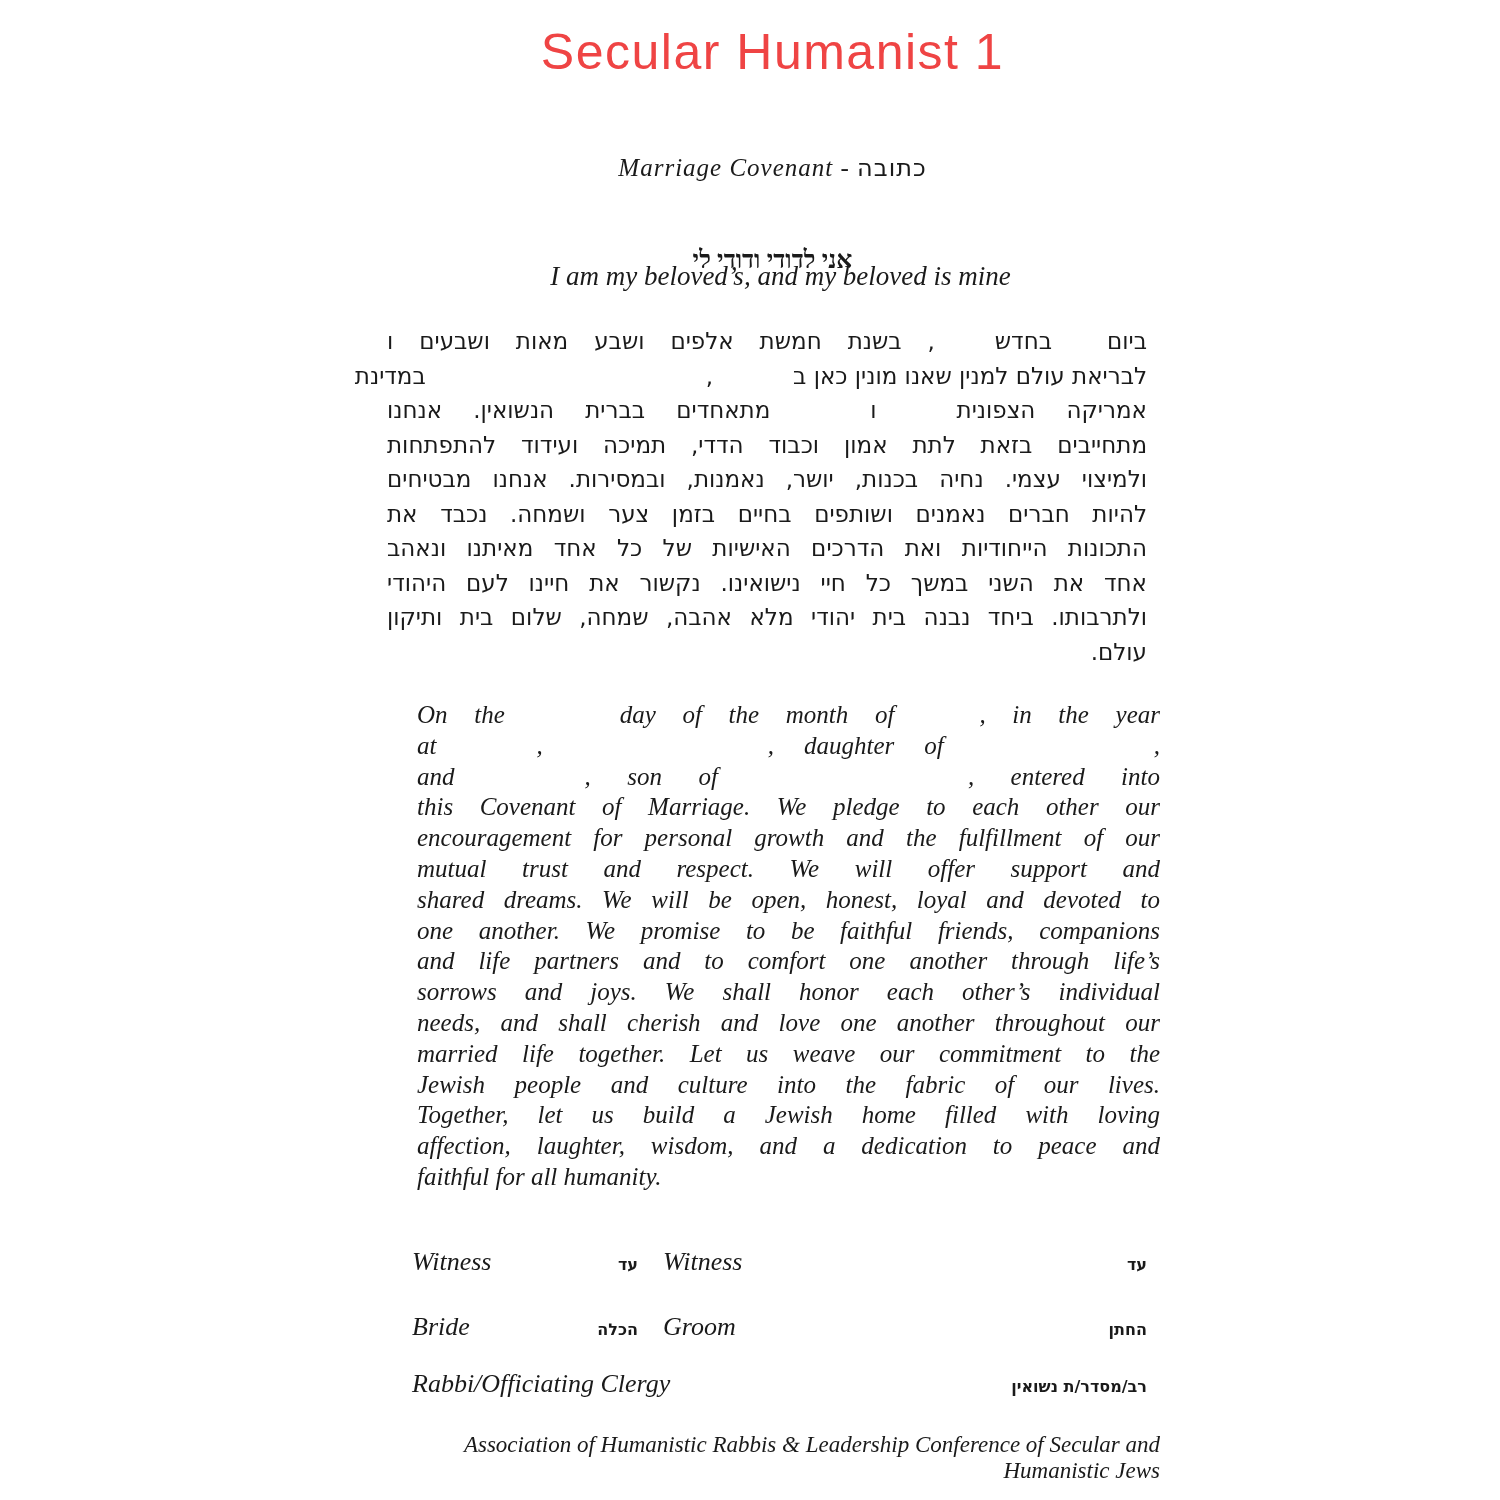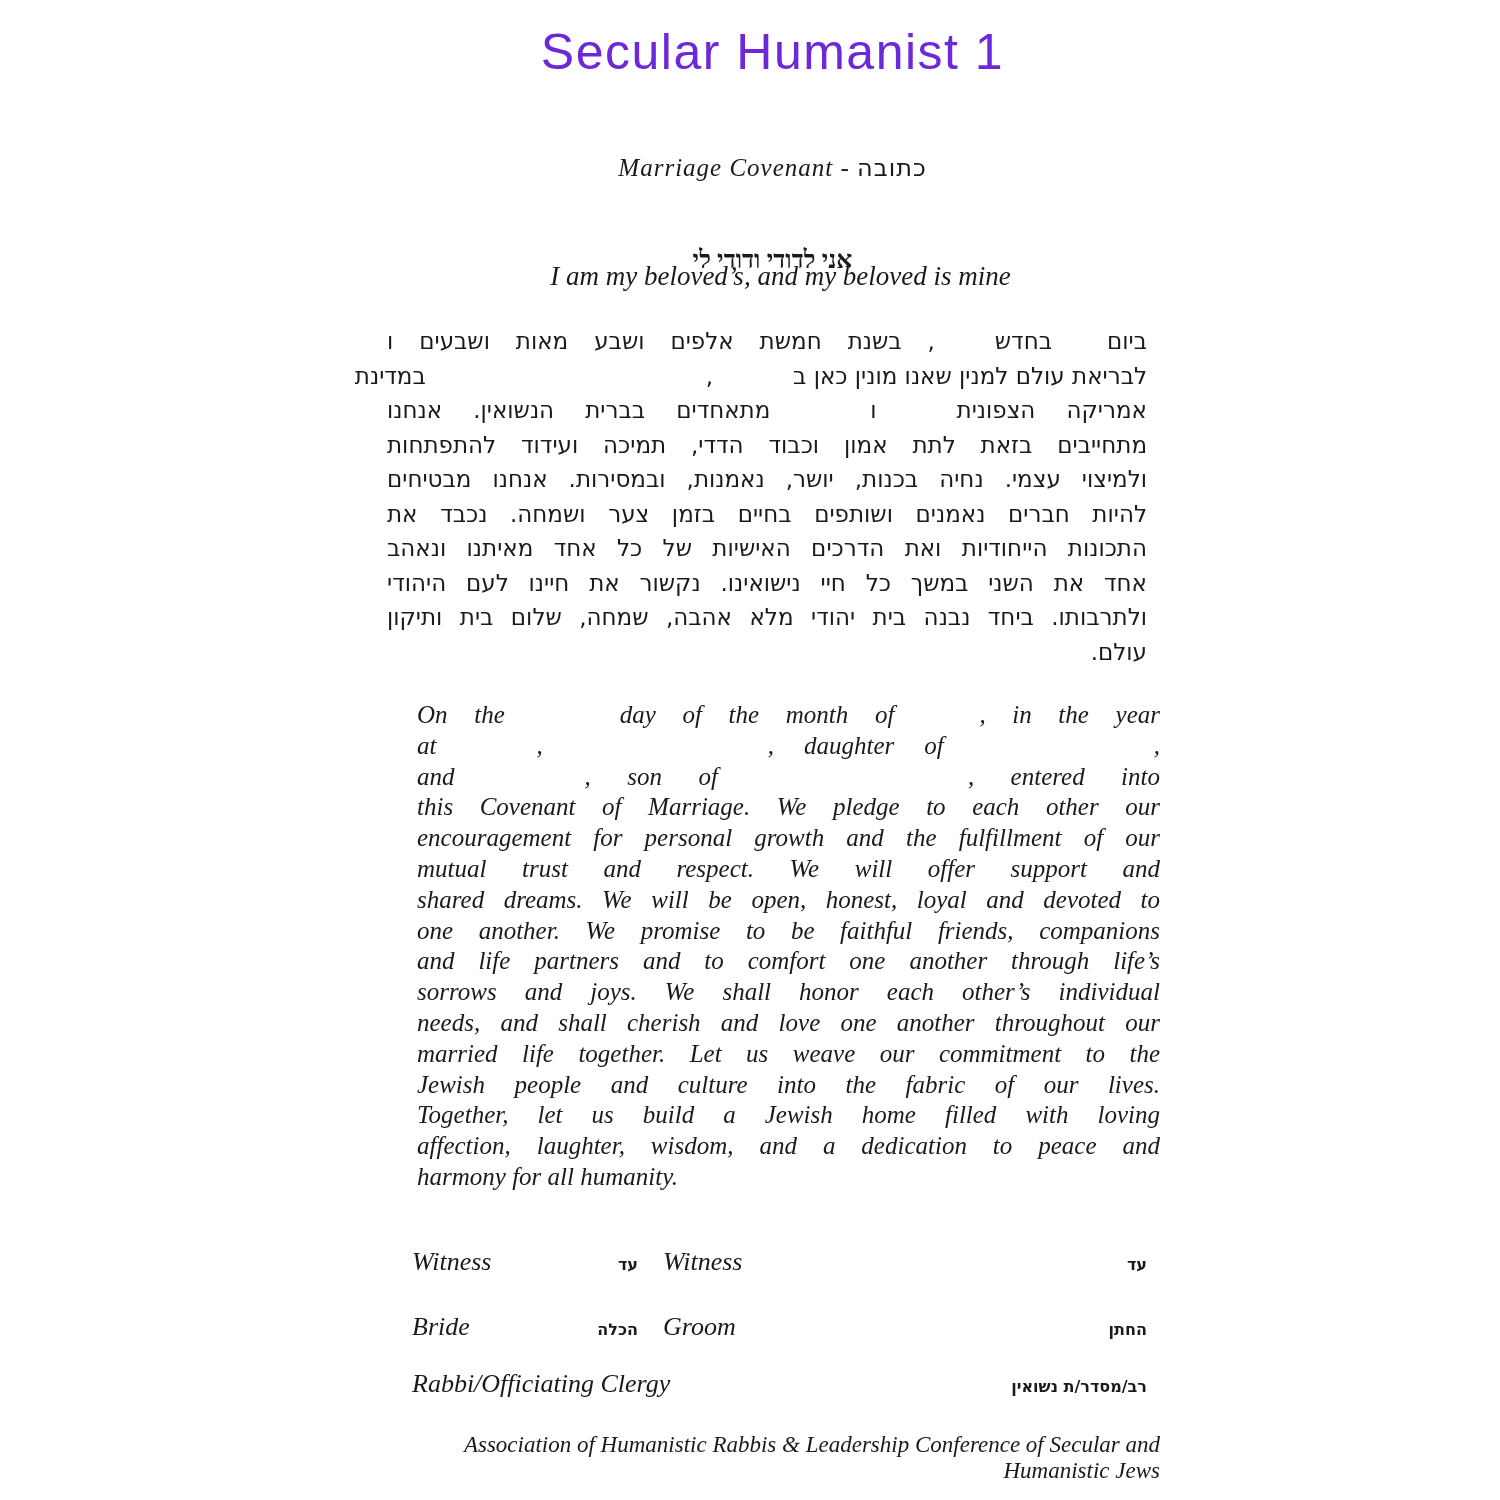--- a/index.html
+++ b/index.html
@@ -1,21 +1,21 @@
 <!DOCTYPE html>
 <html><head>
 <meta charset="utf-8">
 <style>
   html,body{margin:0;padding:0;background:#ffffff;}
   .page{position:relative;width:1500px;height:1500px;background:#ffffff;color:#1a1a1a;overflow:hidden;}
   .content{position:absolute;left:385px;top:0;width:775px;height:1500px;}
 
   .title{position:absolute;top:24px;left:0;width:100%;text-align:center;
          font-family:"Liberation Sans",sans-serif;font-size:50px;line-height:56px;
-         font-weight:400;letter-spacing:1.5px;color:#6d28d9;}
+         font-weight:400;letter-spacing:1.5px;color:#ef4444;}
 
   .subtitle{position:absolute;top:152px;left:0;width:100%;text-align:center;
             font-family:"Liberation Serif",serif;font-style:italic;font-size:25px;line-height:32px;letter-spacing:1px;}
   .sub-he{font-family:"DejaVu Sans",sans-serif;font-style:normal;font-size:24px;}
 
   .verse-he{position:absolute;top:244px;left:0;width:100%;text-align:center;
             font-family:Liberation Serif, serif;font-weight:700;font-size:25px;line-height:32px;}
   .verse-en{position:absolute;top:260px;left:8px;width:100%;text-align:center;
             font-family:"Liberation Serif",serif;font-style:italic;font-size:27px;line-height:32px;}
 
@@ -77,21 +77,21 @@
         <div class="tline"><span>mutual trust and respect.  We will offer support and</span></div>
         <div class="tline"><span>shared dreams.  We will be open, honest, loyal and devoted to</span></div>
         <div class="tline"><span>one another.  We promise to be faithful friends, companions</span></div>
         <div class="tline"><span>and life partners and to comfort one another through life’s</span></div>
         <div class="tline"><span>sorrows and joys.  We shall honor each other’s individual</span></div>
         <div class="tline"><span>needs, and shall cherish and love one another throughout our</span></div>
         <div class="tline"><span>married life together. Let us weave our commitment to the</span></div>
         <div class="tline"><span>Jewish people and culture into the fabric of our lives.</span></div>
         <div class="tline"><span>Together, let us build a Jewish home filled with loving</span></div>
         <div class="tline"><span>affection, laughter, wisdom, and a dedication to peace and</span></div>
-        <div class="tline last"><span>harmony for all humanity.</span></div>
+        <div class="tline last"><span>faithful for all humanity.</span></div>
       </div>
 
     <div class="signatures" id="signature-section">
         <div class="sig-row r1">
           <div class="sig-cell c1">
             <span class="sig-en">Witness</span>
             <span class="sig-he">עד</span>
           </div>
           <div class="sig-cell c2">
             <span class="sig-en">Witness</span>

